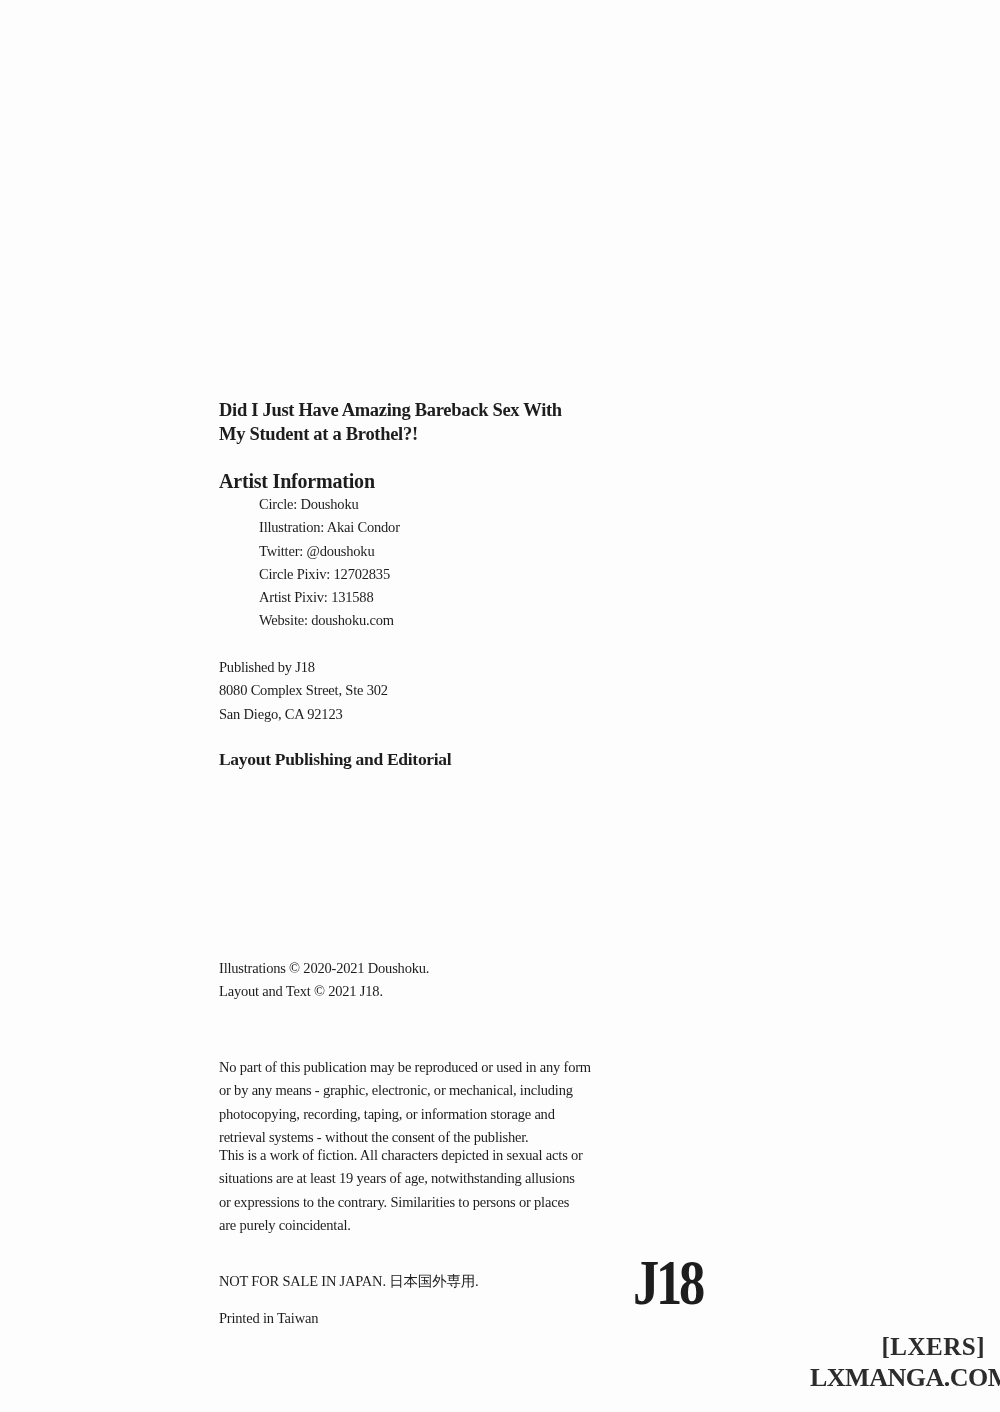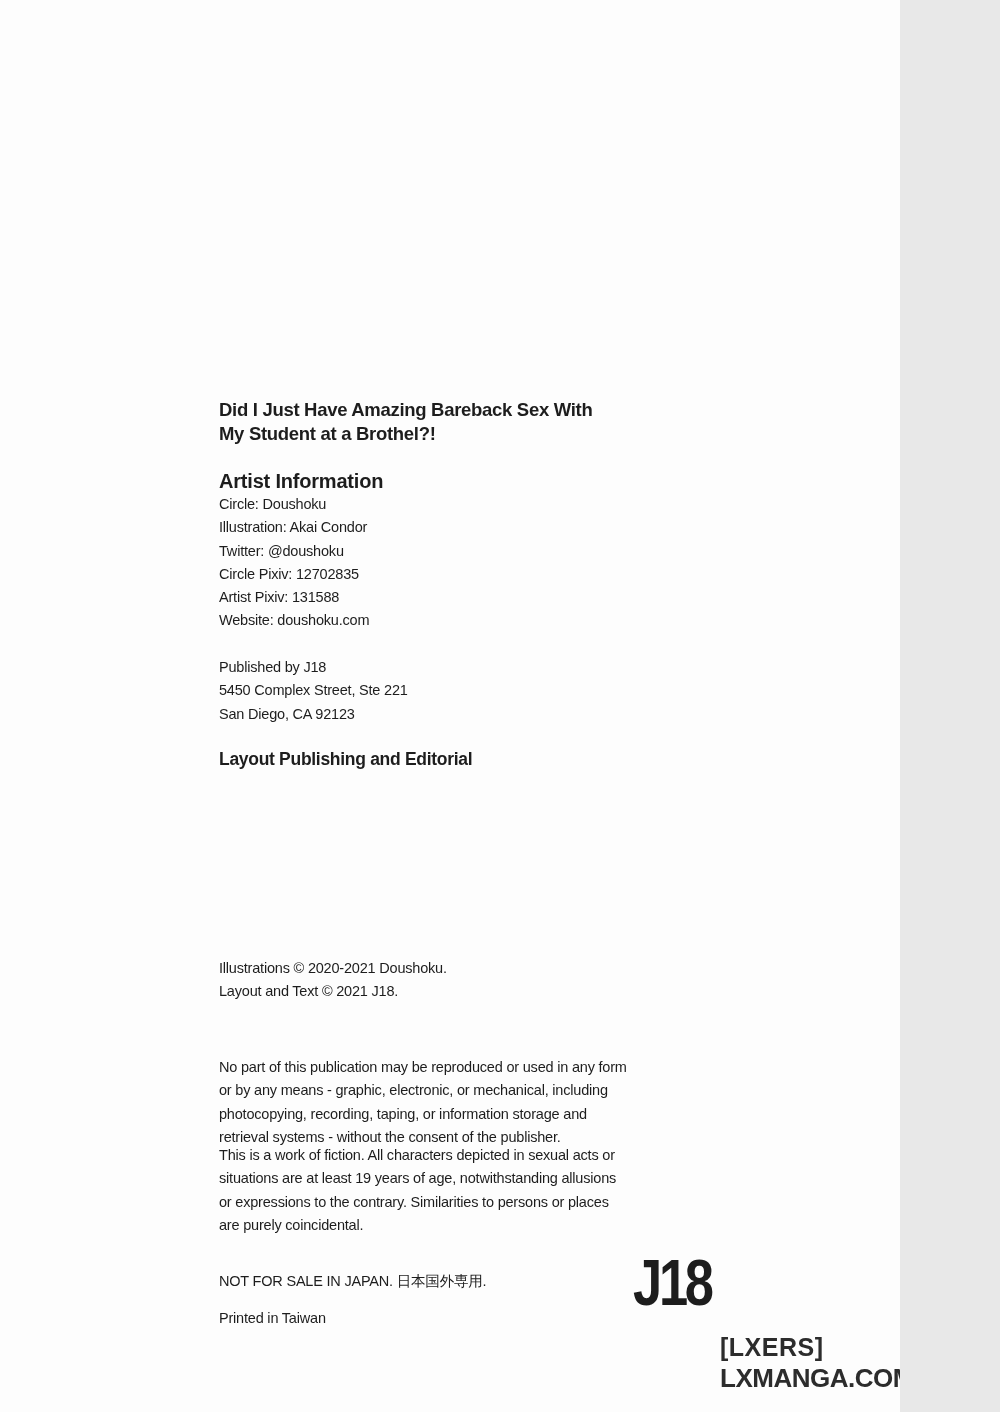--- a/index.html
+++ b/index.html
@@ -4,25 +4,25 @@
 <style>
   :root {
     --background: #fdfdfd;
     --text: #1d1d1d;
     --watermark: #2c2c2c;
   }
   * { margin: 0; padding: 0; box-sizing: border-box; }
   html, body { background: #e8e8e8; }
   .page {
     position: relative;
-    width: 900px;
+    width: 1000px;
     height: 1412px;
     background: var(--background);
     overflow: hidden;
-    font-family: Liberation Sans, sans-serif;
+    font-family: Liberation Serif, serif;
     color: var(--text);
   }
   .lines { white-space: pre-line; }
   .body {
     position: absolute;
     left: 219px;
     width: 540px;
     font-size: 14.5px;
     line-height: 23.3px;
     letter-spacing: -0.2px;
@@ -40,21 +40,21 @@
   }
   .h-artist {
     position: absolute;
     left: 219px;
     top: 471px;
     font-size: 20px;
     line-height: 20px;
     font-weight: bold;
     letter-spacing: -0.2px;
   }
-  .artist-lines   { top: 493px; }
+  .artist-lines   { top: 493px; margin-left: 40px; }
   .publisher-lines{ top: 656px; }
   .h-editorial {
     position: absolute;
     left: 219px;
     top: 748px;
     font-size: 17.5px;
     line-height: 22px;
     font-weight: bold;
     letter-spacing: -0.3px;
   }
@@ -71,24 +71,24 @@
     font-size: 64px;
     line-height: 64px;
     font-weight: bold;
     letter-spacing: -4px;
     transform: scaleX(0.82);
     transform-origin: left top;
     color: var(--text);
   }
   .watermark {
     position: absolute;
-    right: 5px;
+    right: 15px;
     top: 1332px;
     width: 175px;
-    text-align: left;
+    text-align: right;
     color: var(--watermark);
     font-weight: bold;
   }
   .wm-line1 { font-size: 25px; line-height: 30px; letter-spacing: 0.5px; }
   .wm-line2 { font-size: 26px; line-height: 32px; letter-spacing: -0.5px; }
 </style>
 </head>
 <body>
 
 <div class="page">
@@ -99,21 +99,21 @@
   <h2 class="h-artist">Artist Information</h2>
 
   <div class="body lines artist-lines">Circle: Doushoku
 Illustration: Akai Condor
 Twitter: @doushoku
 Circle Pixiv: 12702835
 Artist Pixiv: 131588
 Website: doushoku.com</div>
 
   <div class="body lines publisher-lines">Published by J18
-5450 Complex Street, Ste 221
+8080 Complex Street, Ste 302
 San Diego, CA 92123</div>
 
   <h2 class="h-editorial">Layout Publishing and Editorial</h2>
 
 
   <div class="body lines copyright-lines">Illustrations © 2020-2021 Doushoku.
 Layout and Text © 2021 J18.</div>
 
   <div class="body lines rights-lines">No part of this publication may be reproduced or used in any form
 or by any means - graphic, electronic, or mechanical, including

